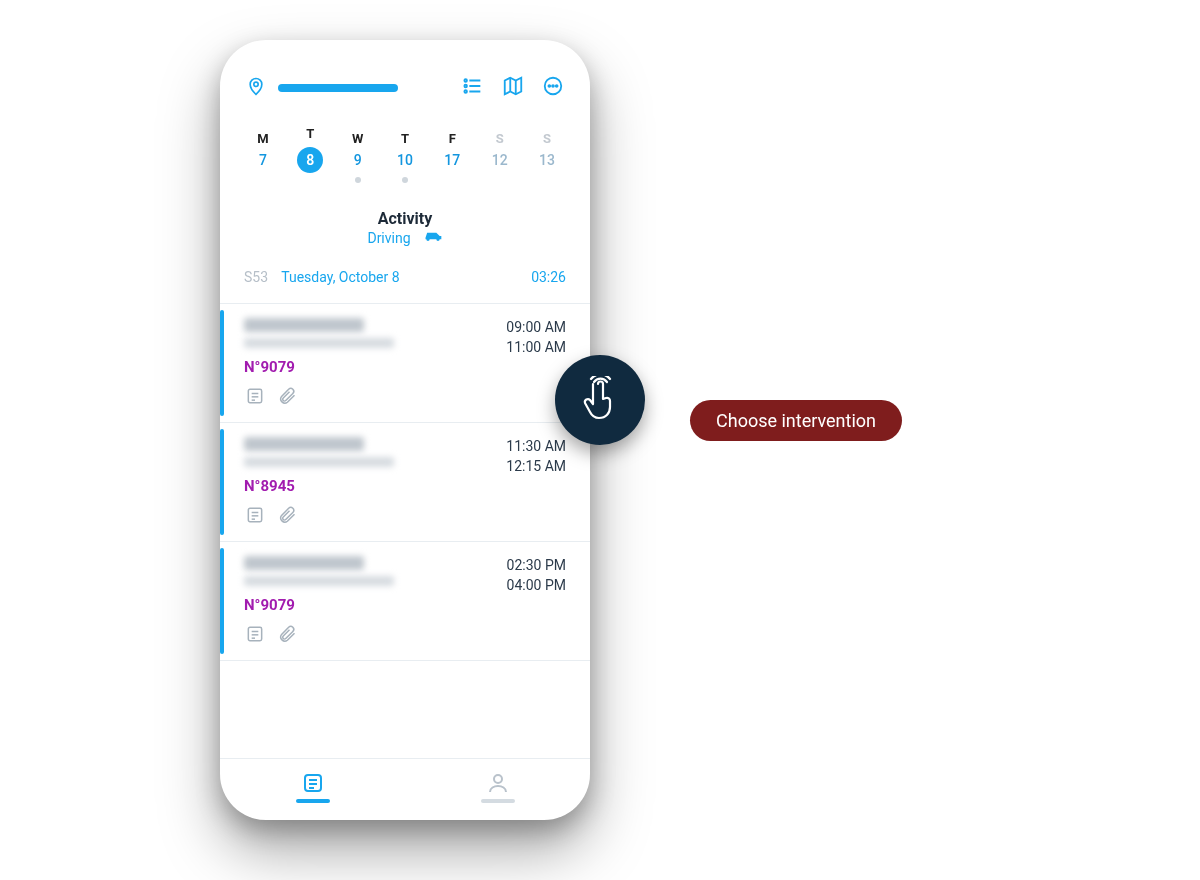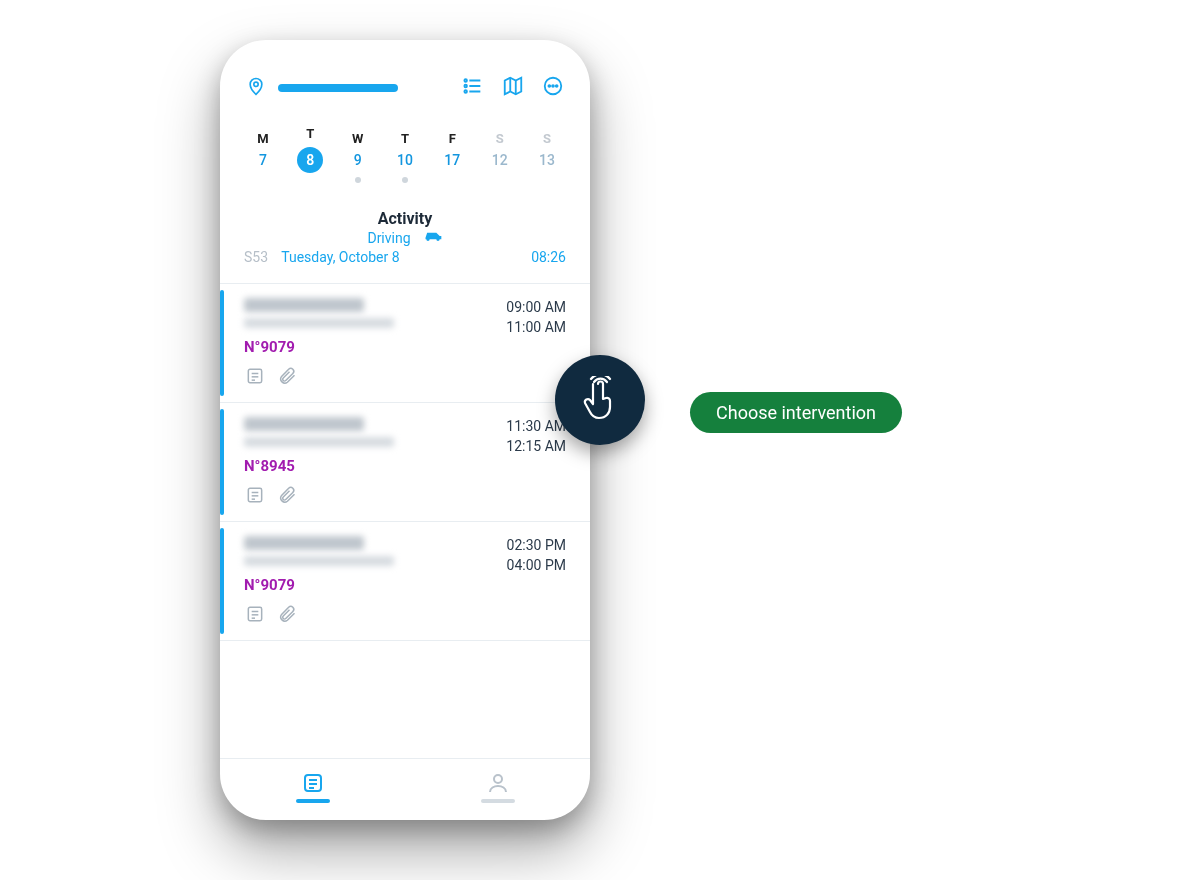--- a/index.html
+++ b/index.html
@@ -46,21 +46,21 @@
   .dot-row { display: flex; justify-content: space-between; margin-top: 4px; }
   .dot-row .dot-cell { width: 38px; display: flex; justify-content: center; }
   .dot { width: 6px; height: 6px; border-radius: 50%; background: #cfd6dc; }
 
   
   .activity { padding: 18px 24px 10px 24px; }
   .act-row { display: flex; justify-content: space-between; align-items: center; flex-direction: column; }
   .act-title { font-size: 16px; font-weight: 700; color: #1d2a38; }
   .status { display: flex; align-items: center; gap: 12px; color: #18a6ee; font-size: 14px; }
   .car-icon svg { width: 20px; height: 16px; fill: #18a6ee; }
-  .date-row { display: flex; justify-content: space-between; align-items: center; margin-top: 2px; font-size: 14px; }
+  .date-row { display: flex; justify-content: space-between; align-items: center; margin-top: 22px; font-size: 14px; }
   .wkcode { color: #b6bfc8; margin-right: 10px; }
   .datetext { color: #18a6ee; }
   .clock { color: #18a6ee; }
 
   
   .list { flex: 1; overflow: hidden; border-top: 1px solid #e8edf1; margin-top: 8px; }
   .item {
     border-bottom: 1px solid #e8edf1;
     padding: 14px 24px 12px 18px;
     position: relative;
@@ -106,22 +106,22 @@
     left: 555px; top: 355px;
     width: 90px; height: 90px; border-radius: 50%;
     background: #102a3f;
     display: flex; align-items: center; justify-content: center;
     box-shadow: 0 8px 18px rgba(0,0,0,0.35);
   }
   .touch-badge svg { width: 40px; height: 48px; stroke: #ffffff; fill: none; stroke-width: 2.2; stroke-linecap: round; stroke-linejoin: round; }
 
   .callout {
     position: absolute;
-    left: 690px; top: 392px;
-    background: #15803d;
+    left: 690px; top: 400px;
+    background: #7f1d1d;
     color: #ffffff;
     font-size: 18px;
     padding: 10px 26px;
     border-radius: 22px;
   }
 </style>
 </head>
 <body>
 
 <div class="stage">
@@ -223,21 +223,21 @@
                 <path d="M3 10 L5 4 H16 L20 8 H22 V12 H20 A2 2 0 1 1 16 12 H8 A2 2 0 1 1 4 12 H3 Z"></path>
               </svg>
           </span>
         </div>
       </div>
       <div class="date-row">
         <div>
           <span class="wkcode">S53</span>
           <span class="datetext">Tuesday, October 8</span>
         </div>
-        <div class="clock">08:26</div>
+        <div class="clock">03:26</div>
       </div>
     </div>
 
     <div class="list" id="ilist">
         <div class="item">
           <div class="accent"></div>
           <div class="item-left">
             <div class="blur-title"></div>
             <div class="blur-sub"></div>
             <div class="refno">N°9079</div>

